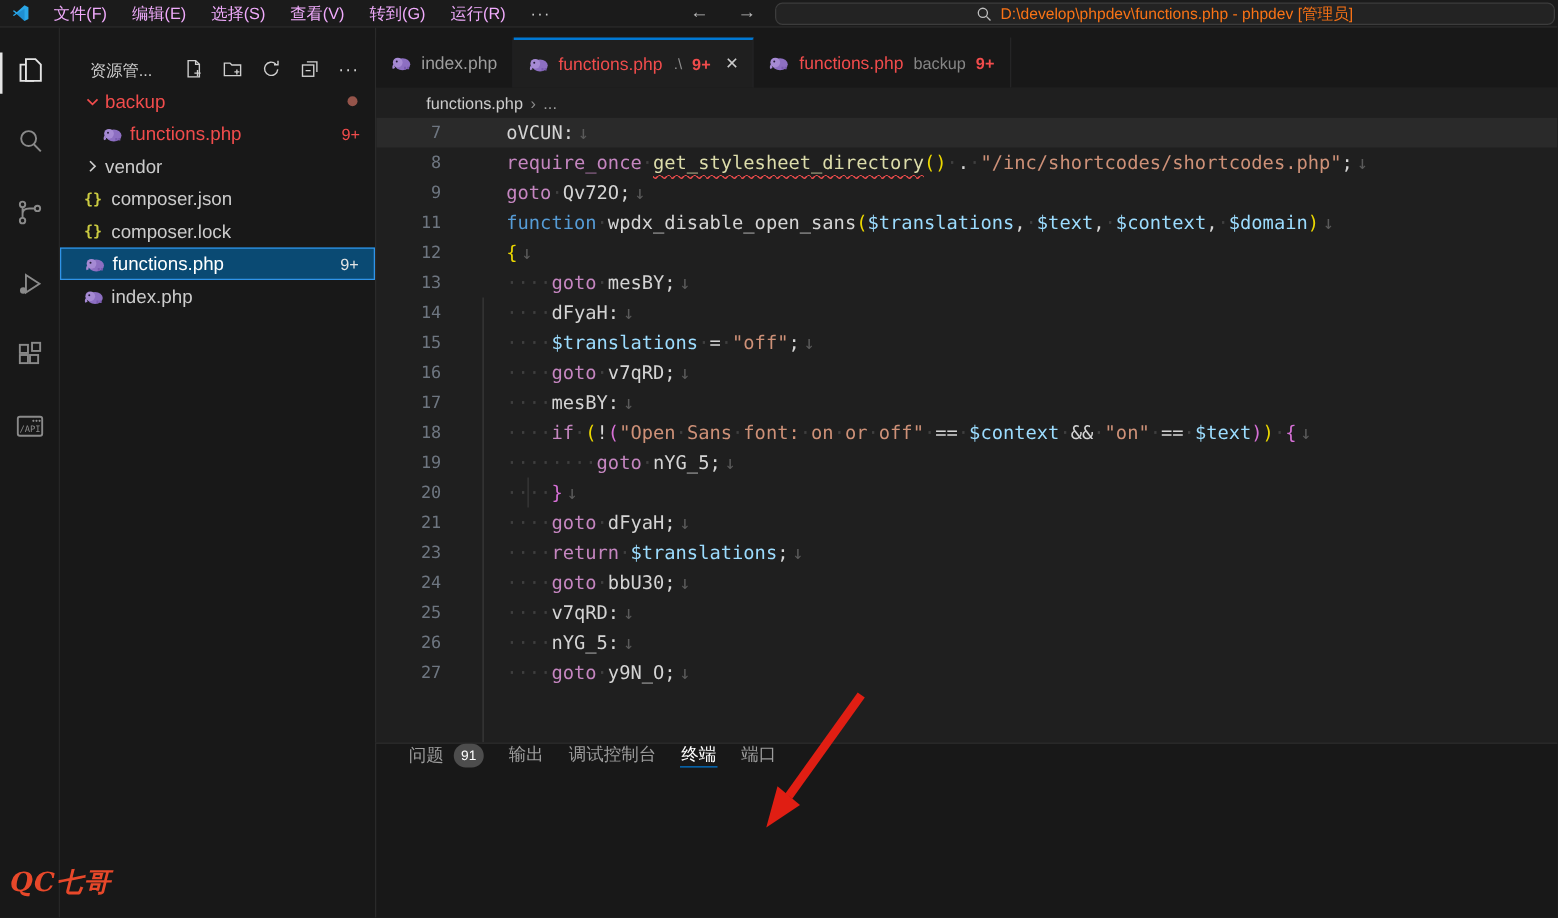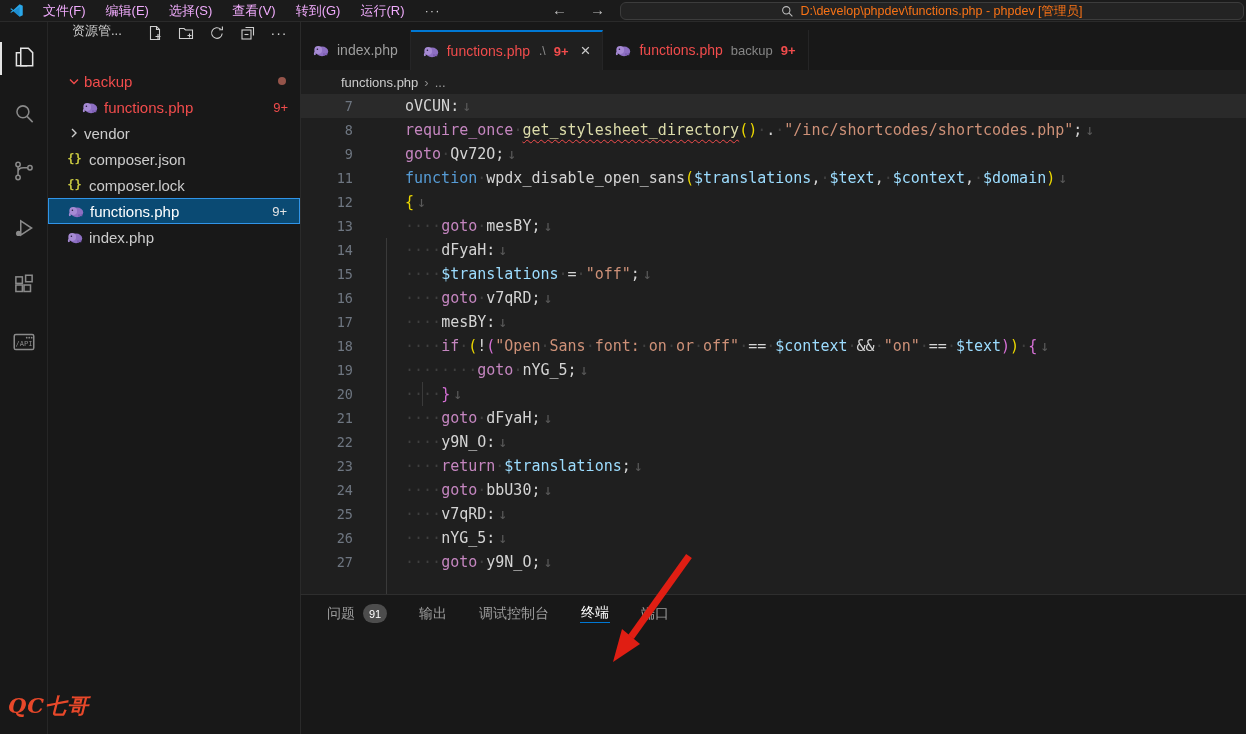--- a/index.html
+++ b/index.html
@@ -21,21 +21,21 @@
   .activitybar{position:absolute;left:0;top:22px;width:48px;height:712px;background:#181818;border-right:1px solid #262626;padding-top:8px;z-index:4}
   .act-item{width:47px;height:57px;display:flex;align-items:center;justify-content:center;position:relative}
   .act-item svg{width:26px;height:26px}
   .act-item svg .st{stroke:#8a8a8a;fill:none;stroke-width:1.4}
   .act-item svg .fl{fill:#8a8a8a;stroke:none}
   .act-item.active svg .st{stroke:#e4e4e4}
   .act-item.active::before{content:"";position:absolute;left:0;top:12px;bottom:12px;width:2px;background:#e4e4e4}
 
   
   .sidebar{position:absolute;left:48px;top:22px;width:252px;height:712px;background:#181818;z-index:3}
-  .sb-head{height:44px;display:flex;align-items:flex-start;padding:0 10px 0 24px}
+  .sb-head{height:44px;display:flex;align-items:flex-end;padding:0 10px 0 24px}
   .sb-title{font-size:13px;color:#cccccc;flex:none}
   .sb-actions{margin-left:auto;display:flex;align-items:center;gap:9px}
   .sb-act{width:22px;height:22px;display:flex;align-items:center;justify-content:center;border-radius:4px}
   .sb-act svg{width:16px;height:16px}
   .sb-act svg .st{stroke:#cfcfcf;fill:none;stroke-width:1.1}
   .sb-act.more-dots{color:#cfcfcf;font-size:14px;letter-spacing:1px}
   .tree{position:absolute;left:0;top:46px;right:0}
   .trow{height:26px;display:flex;align-items:center;font-size:15px;color:#cccccc;position:relative;cursor:pointer}
   .trow .chev{width:16px;height:16px;margin-right:2px;flex:none}
   .trow .chev svg{width:16px;height:16px}
@@ -78,21 +78,21 @@
   .tk-f,.tk-fe{color:#dcdcaa}.tk-s{color:#ce9178}.tk-v{color:#9cdcfe}
   .tk-y{color:#ebd700}.tk-m{color:#d670d6}
   .tk-w{color:#3f3f3f}.tk-e{color:#5a5a5a;padding-left:3px}
   .tk-fe{text-decoration:underline wavy #f14c4c 1px;text-underline-offset:4px}
   .guide{position:absolute;width:1px;background:#3a3a3a}
   .g1{left:85px;top:144px;height:356px}
   .g2{left:121px;top:288px;height:24px}
 
   
   .panel{position:absolute;left:300px;top:594px;width:946px;height:140px;background:#181818;border-top:1px solid #2e2e2e;border-left:1px solid #2a2a2a;z-index:3}
-  .ptabs{display:flex;align-items:center;height:37px;padding-left:25px;gap:30px}
+  .ptabs{display:flex;align-items:flex-start;height:37px;padding-left:25px;gap:18px}
   .ptab{display:flex;align-items:center;gap:8px;font-size:14px;color:#9d9d9d;cursor:pointer;padding:0 1px}
   .ptab.active{color:#ffffff;border-bottom:1.5px solid #0078d4}
   .pbadge{background:#4d4d4d;color:#fff;font-size:11px;min-width:24px;height:19px;border-radius:10px;display:flex;align-items:center;justify-content:center;padding:0 5px}
   .term{position:absolute;left:25px;top:70px;font-family:"DejaVu Sans Mono",monospace;font-size:15px;line-height:21.5px;color:#cccccc;white-space:pre}
   .t-y{color:#e5e510}
   .cursor-box{display:inline-block;width:9px;height:17px;border:1px solid #c8c8c8;vertical-align:-3px;margin-left:2px}
 
   
   .watermark{position:absolute;left:8px;top:692px;font-family:"DejaVu Serif",serif;font-style:italic;font-weight:bold;font-size:21px;color:#e8482a;z-index:10;letter-spacing:1px}
   .arrow-svg{position:absolute;left:0;top:0;width:1246px;height:734px;z-index:20;pointer-events:none}
@@ -331,21 +331,20 @@
       <div class="crow"><span class="ln">12</span><span class="ct"><span class="tk-y">{</span><span class="tk-e">↓</span></span></div>
       <div class="crow"><span class="ln">13</span><span class="ct"><span class="tk-w">····</span><span class="tk-k">goto</span><span class="tk-w">·</span><span class="tk-p">mesBY;</span><span class="tk-e">↓</span></span></div>
       <div class="crow"><span class="ln">14</span><span class="ct"><span class="tk-w">····</span><span class="tk-p">dFyaH:</span><span class="tk-e">↓</span></span></div>
       <div class="crow"><span class="ln">15</span><span class="ct"><span class="tk-w">····</span><span class="tk-v">$translations</span><span class="tk-w">·</span><span class="tk-p">=</span><span class="tk-w">·</span><span class="tk-s">"off"</span><span class="tk-p">;</span><span class="tk-e">↓</span></span></div>
       <div class="crow"><span class="ln">16</span><span class="ct"><span class="tk-w">····</span><span class="tk-k">goto</span><span class="tk-w">·</span><span class="tk-p">v7qRD;</span><span class="tk-e">↓</span></span></div>
       <div class="crow"><span class="ln">17</span><span class="ct"><span class="tk-w">····</span><span class="tk-p">mesBY:</span><span class="tk-e">↓</span></span></div>
       <div class="crow"><span class="ln">18</span><span class="ct"><span class="tk-w">····</span><span class="tk-k">if</span><span class="tk-w">·</span><span class="tk-y">(</span><span class="tk-p">!</span><span class="tk-m">(</span><span class="tk-s">"Open</span><span class="tk-w">·</span><span class="tk-s">Sans</span><span class="tk-w">·</span><span class="tk-s">font:</span><span class="tk-w">·</span><span class="tk-s">on</span><span class="tk-w">·</span><span class="tk-s">or</span><span class="tk-w">·</span><span class="tk-s">off"</span><span class="tk-w">·</span><span class="tk-p">==</span><span class="tk-w">·</span><span class="tk-v">$context</span><span class="tk-w">·</span><span class="tk-p">&amp;&amp;</span><span class="tk-w">·</span><span class="tk-s">"on"</span><span class="tk-w">·</span><span class="tk-p">==</span><span class="tk-w">·</span><span class="tk-v">$text</span><span class="tk-m">)</span><span class="tk-y">)</span><span class="tk-w">·</span><span class="tk-m">{</span><span class="tk-e">↓</span></span></div>
       <div class="crow"><span class="ln">19</span><span class="ct"><span class="tk-w">········</span><span class="tk-k">goto</span><span class="tk-w">·</span><span class="tk-p">nYG_5;</span><span class="tk-e">↓</span></span></div>
       <div class="crow"><span class="ln">20</span><span class="ct"><span class="tk-w">····</span><span class="tk-m">}</span><span class="tk-e">↓</span></span></div>
       <div class="crow"><span class="ln">21</span><span class="ct"><span class="tk-w">····</span><span class="tk-k">goto</span><span class="tk-w">·</span><span class="tk-p">dFyaH;</span><span class="tk-e">↓</span></span></div>
-      <div class="crow"><span class="ln">22</span><span class="ct"><span class="tk-w">····</span><span class="tk-p">y9N_O:</span><span class="tk-e">↓</span></span></div>
       <div class="crow"><span class="ln">23</span><span class="ct"><span class="tk-w">····</span><span class="tk-k">return</span><span class="tk-w">·</span><span class="tk-v">$translations</span><span class="tk-p">;</span><span class="tk-e">↓</span></span></div>
       <div class="crow"><span class="ln">24</span><span class="ct"><span class="tk-w">····</span><span class="tk-k">goto</span><span class="tk-w">·</span><span class="tk-p">bbU30;</span><span class="tk-e">↓</span></span></div>
       <div class="crow"><span class="ln">25</span><span class="ct"><span class="tk-w">····</span><span class="tk-p">v7qRD:</span><span class="tk-e">↓</span></span></div>
       <div class="crow"><span class="ln">26</span><span class="ct"><span class="tk-w">····</span><span class="tk-p">nYG_5:</span><span class="tk-e">↓</span></span></div>
       <div class="crow"><span class="ln">27</span><span class="ct"><span class="tk-w">····</span><span class="tk-k">goto</span><span class="tk-w">·</span><span class="tk-p">y9N_O;</span><span class="tk-e">↓</span></span></div>
     </div>
 </div>
 
 <div class="panel">
   <div class="ptabs" id="ptabs">

